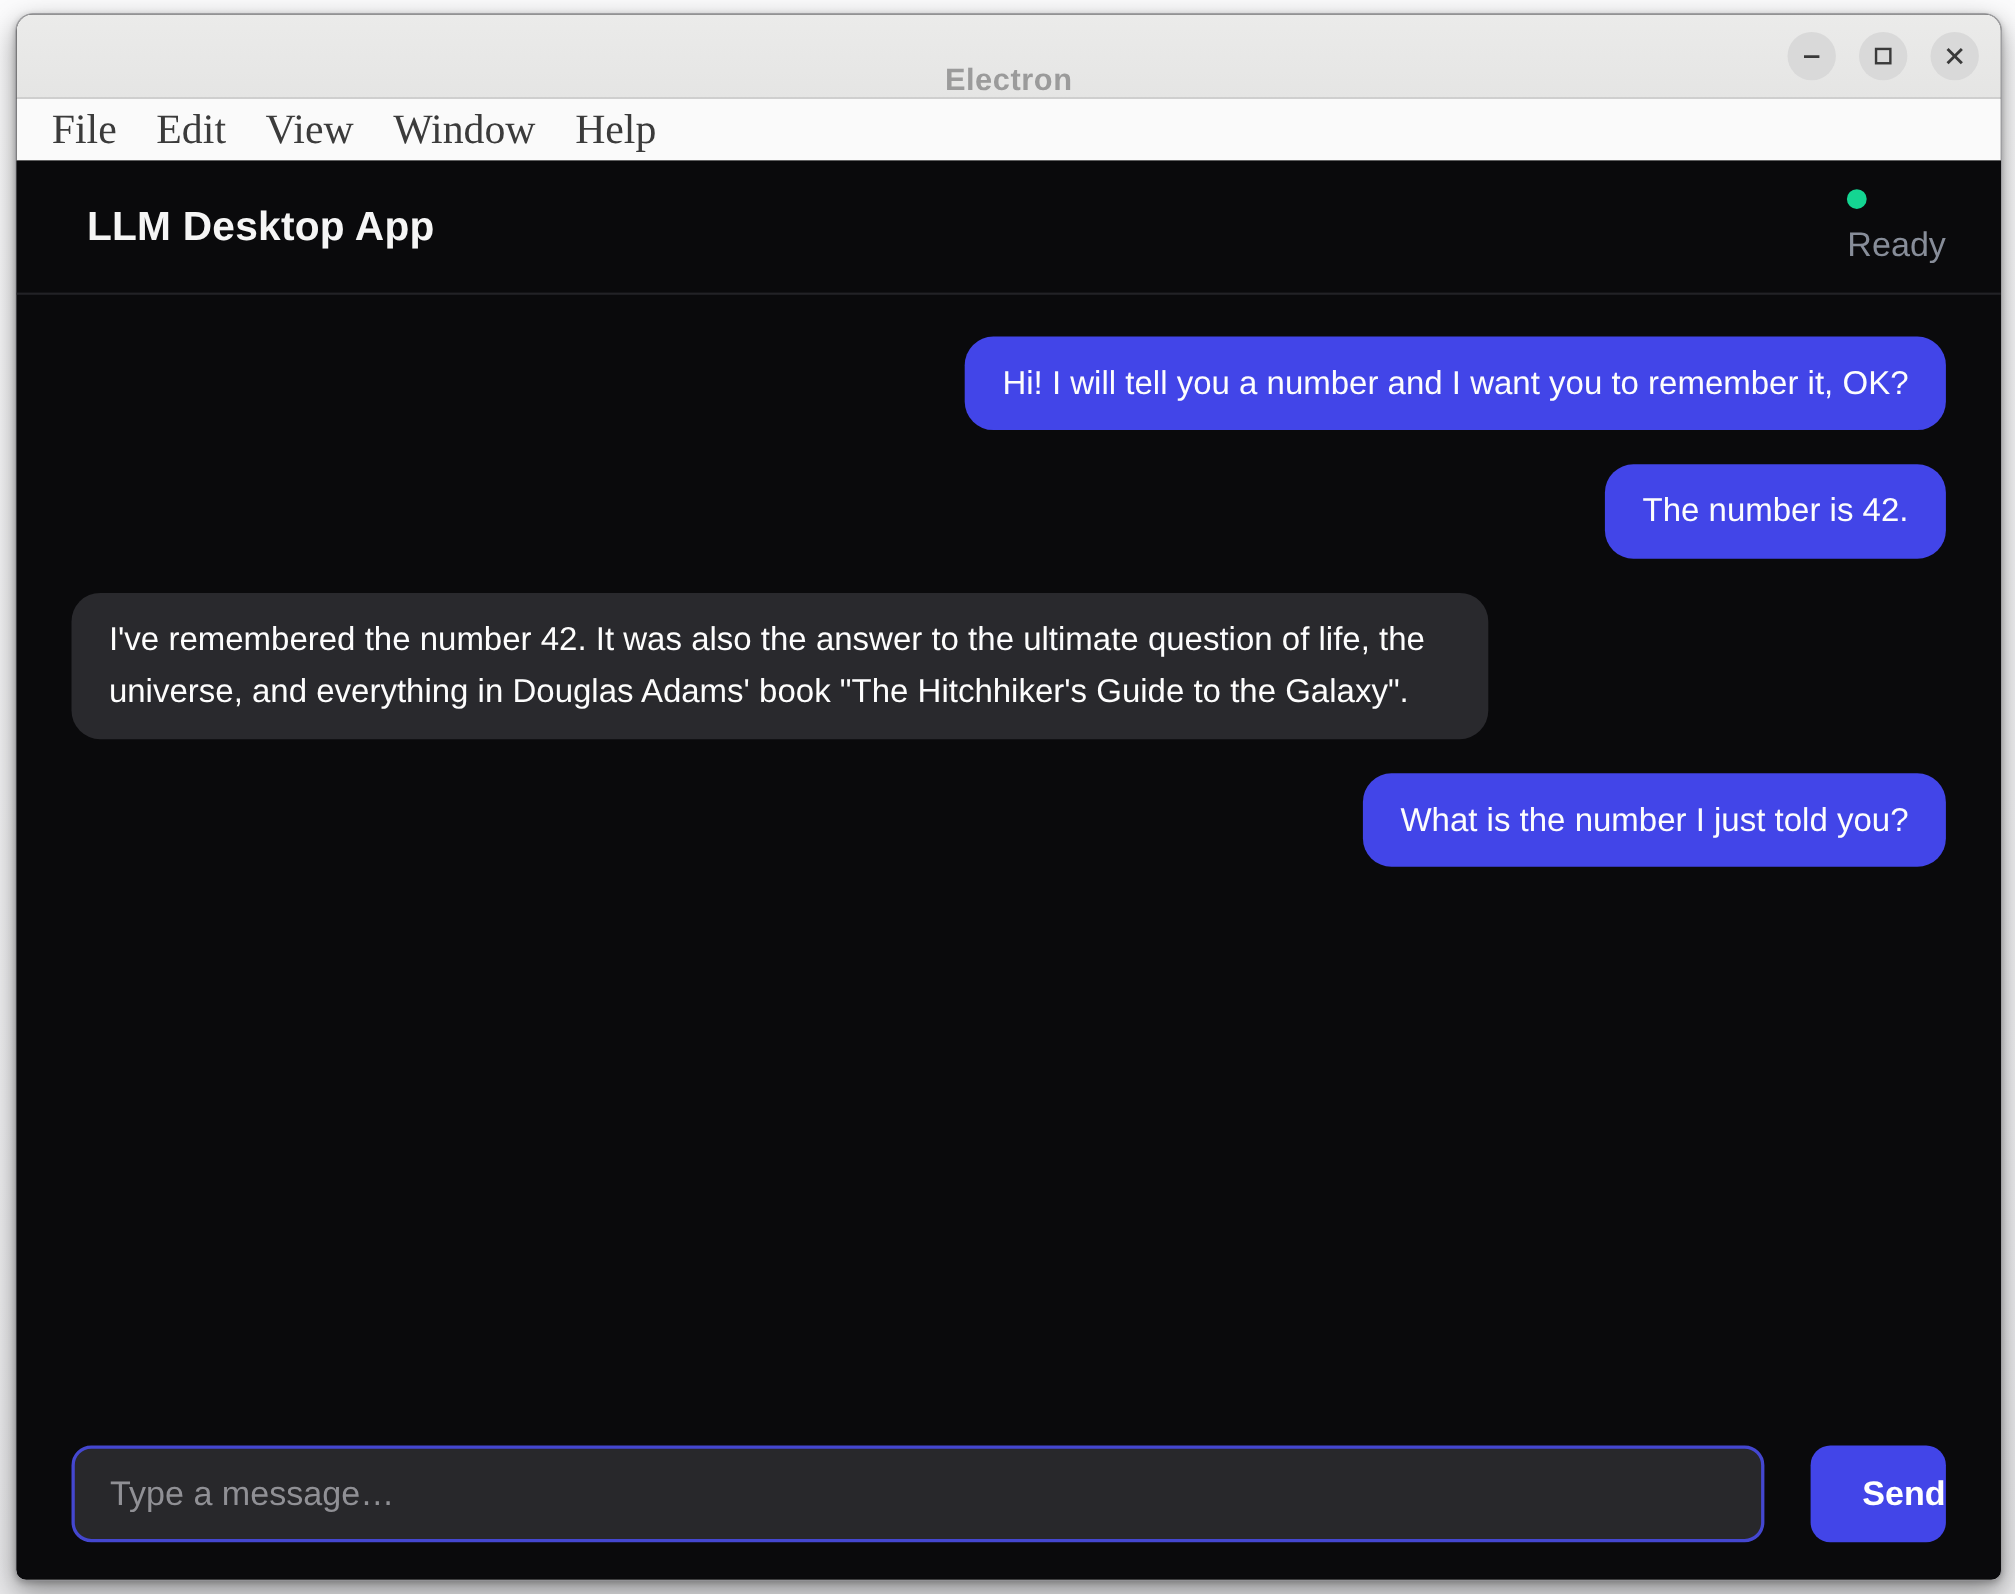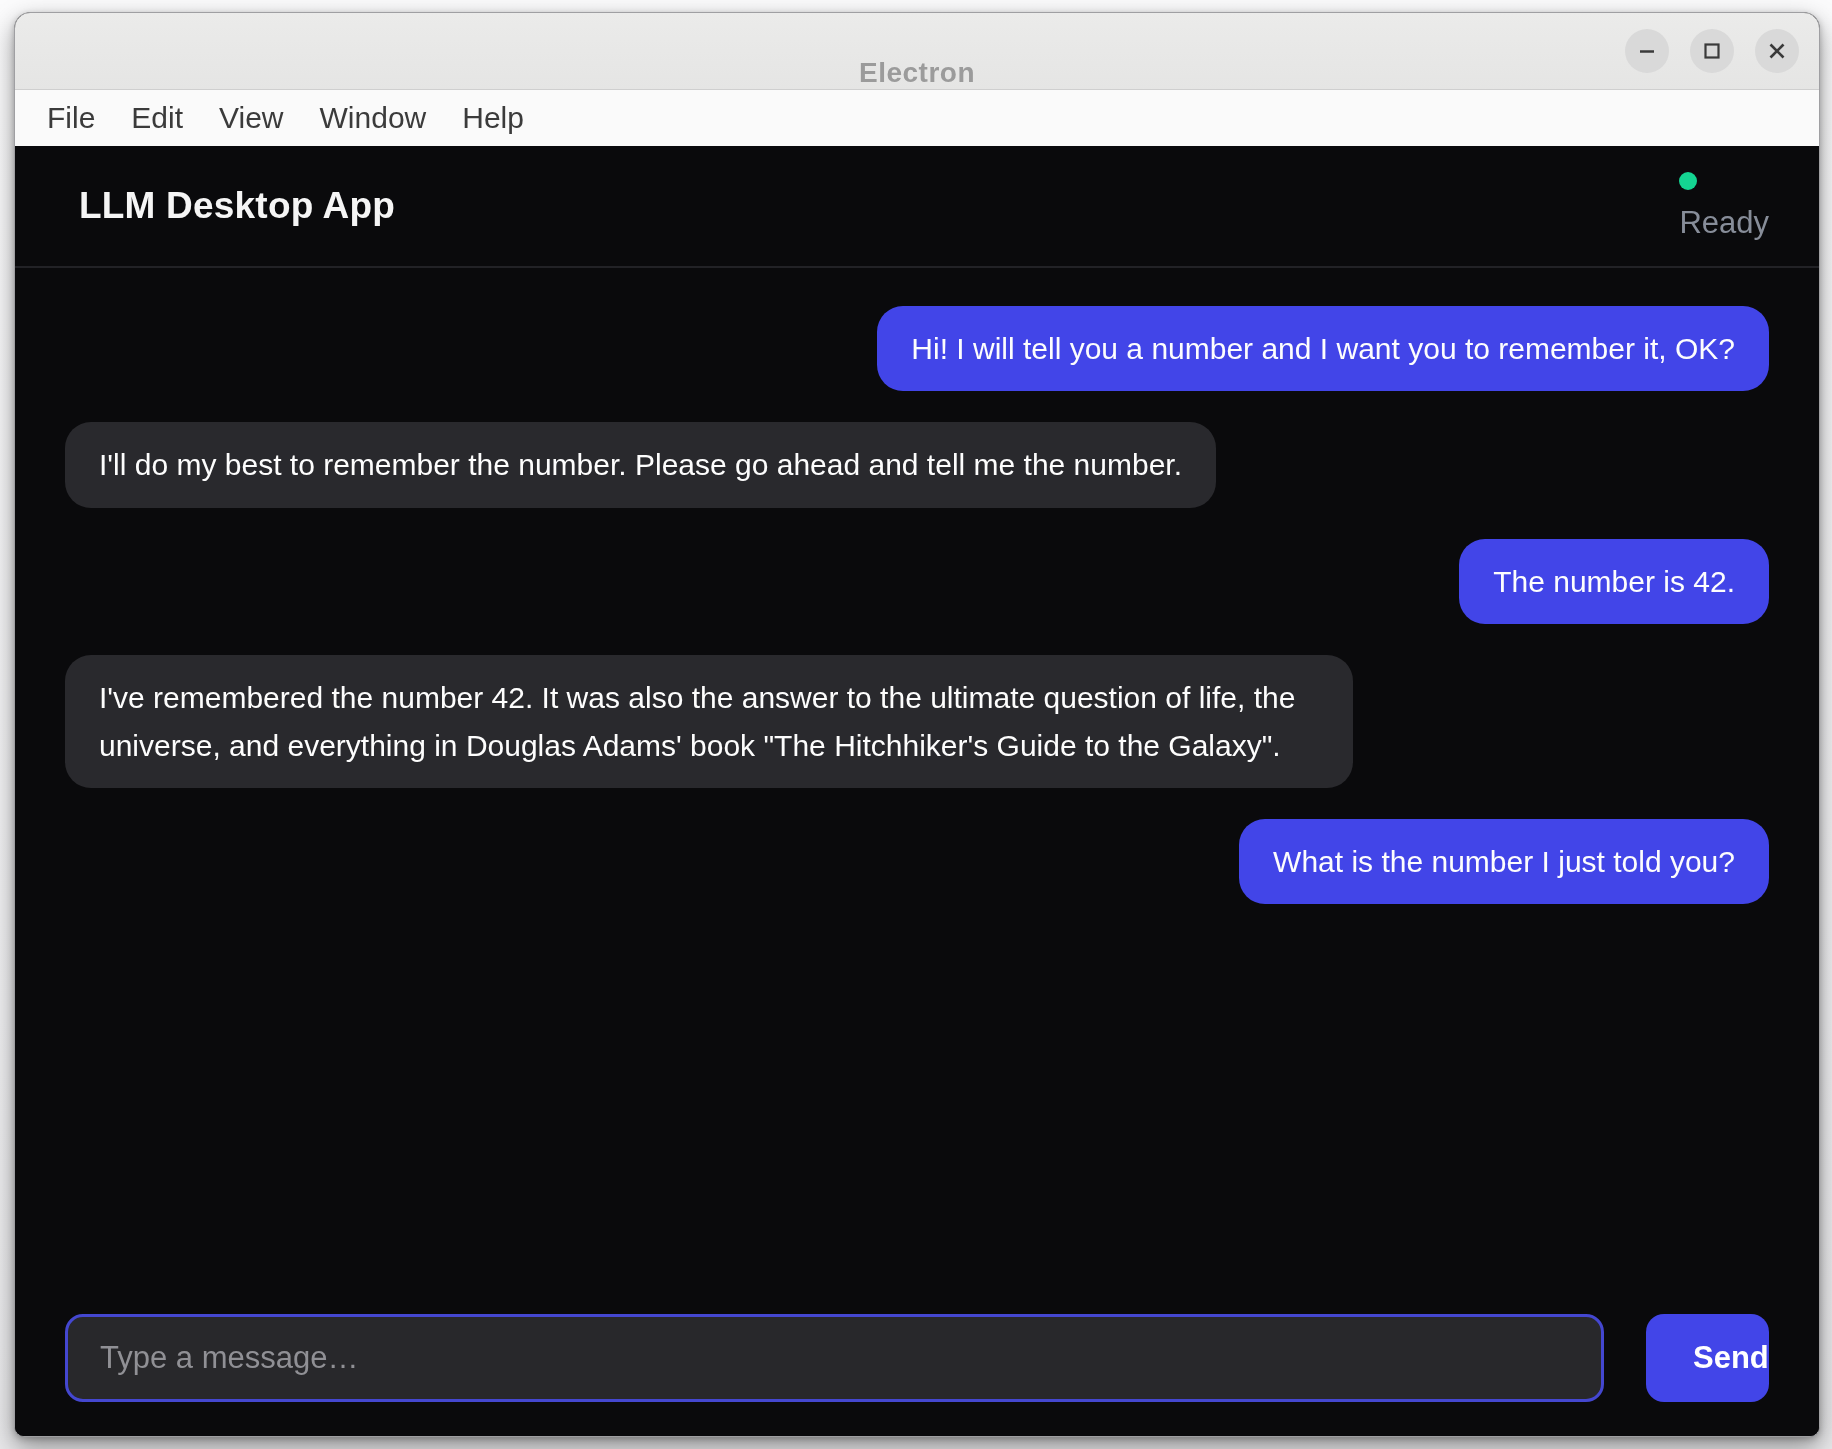--- a/index.html
+++ b/index.html
@@ -28,21 +28,21 @@
   .tb-btn{
     width:44px;height:44px;border-radius:50%;background:#d9d9d9;border:none;padding:0;
     display:flex;align-items:center;justify-content:center;cursor:pointer;
   }
   .tb-btn svg{display:block;}
 
   .menubar{
     height:56px;flex:0 0 56px;background:#fafafa;
     display:flex;align-items:center;padding:0 18px;gap:8px;
   }
-  .menu-item{font-size:30px;color:#3b3b3b;padding:2px 14px;cursor:default;border-radius:6px;}
+  .menu-item{font-size:38px;color:#3b3b3b;padding:2px 14px;cursor:default;border-radius:6px;font-family:Liberation Serif, serif;}
 
   
   .app{flex:1;display:flex;flex-direction:column;background:#0a0a0c;min-height:0;}
   .app-header{
     flex:0 0 120px;display:flex;align-items:center;justify-content:space-between;
     padding:0 50px 0 64px;border-bottom:2px solid #222226;
   }
   .app-title{font-size:37px;font-weight:700;color:#f5f5f5;letter-spacing:.2px;}
   .status{display:flex;gap:15px;flex-direction:column;}
   .status-dot{width:18px;height:18px;border-radius:50%;background:#14d592;}
@@ -120,21 +120,20 @@
       <div class="app-header">
         <div class="app-title">LLM Desktop App</div>
         <div class="status">
           <span class="status-dot"></span>
           <span class="status-label">Ready</span>
         </div>
       </div>
 
       <div class="chat">
           <div class="bubble user">Hi! I will tell you a number and I want you to remember it, OK?</div>
-          <div class="bubble assistant">I'll do my best to remember the number. Please go ahead and tell me the number.</div>
           <div class="bubble user">The number is 42.</div>
           <div class="bubble assistant">I've remembered the number 42. It was also the answer to the ultimate question of life, the universe, and everything in Douglas Adams' book "The Hitchhiker's Guide to the Galaxy".</div>
           <div class="bubble user">What is the number I just told you?</div>
         </div>
 
       <div class="composer">
         <input class="composer-input" type="text" placeholder="Type a message…" style="">
         <button class="send-btn">Send</button>
       </div>
 

